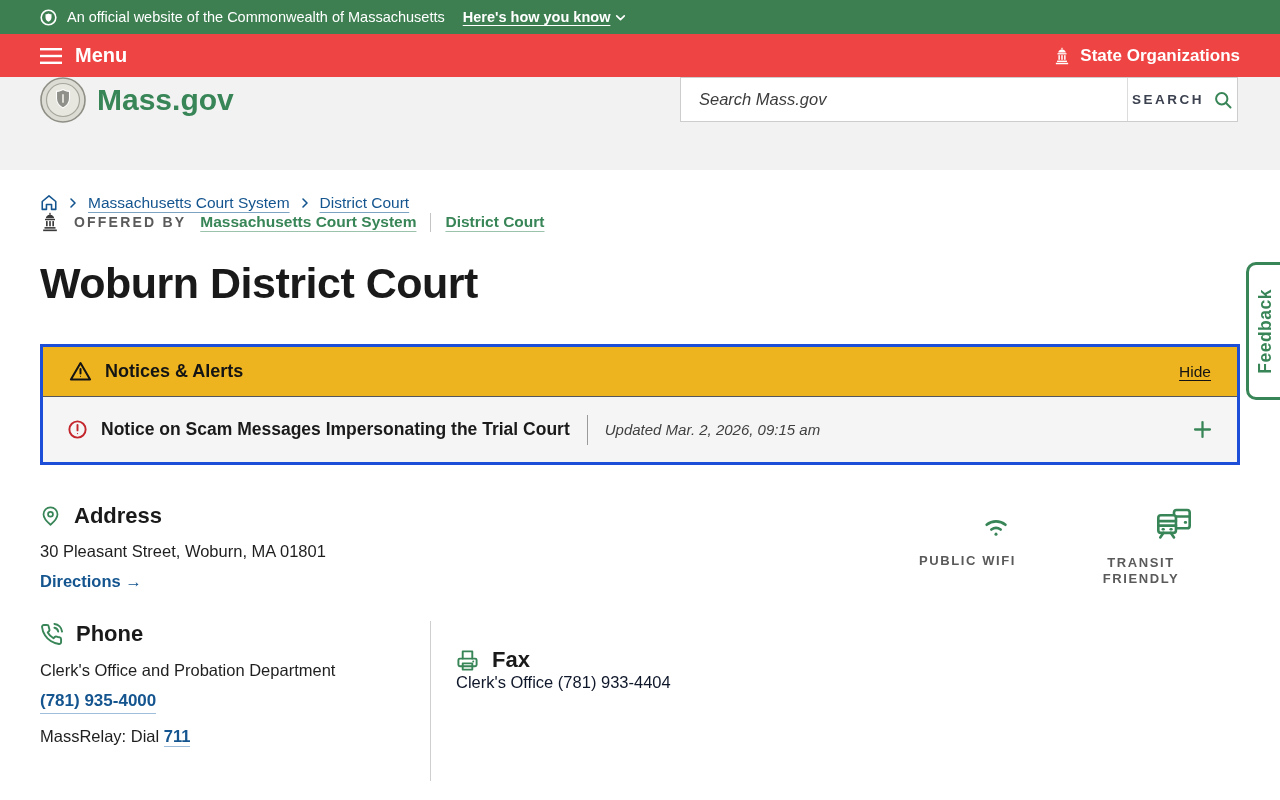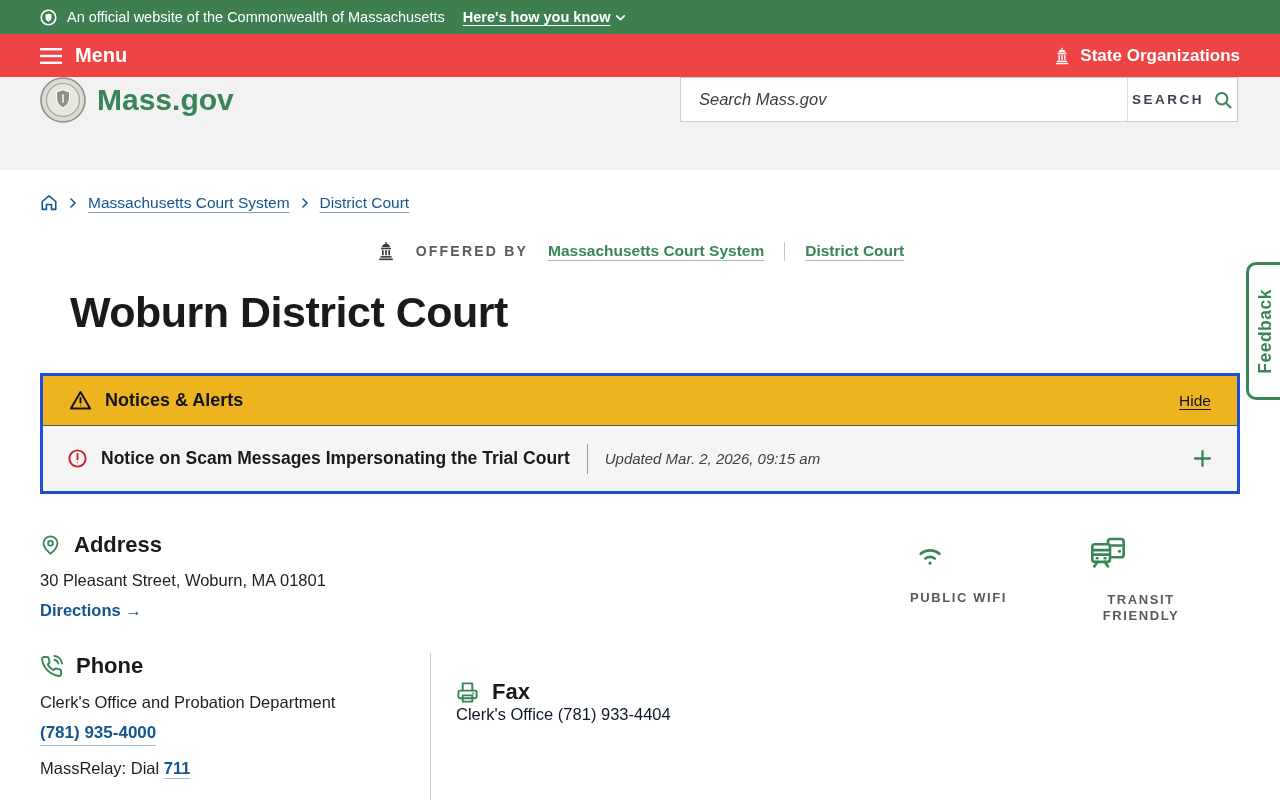--- a/index.html
+++ b/index.html
@@ -57,31 +57,31 @@
   
   main { padding:0 40px; }
   .breadcrumb {
     margin-top:24px; display:flex; align-items:center; gap:9px;
     font-size:15.5px;
   }
   .breadcrumb a {
     color:#14558f; text-decoration:underline; text-underline-offset:4px;
     text-decoration-color:rgba(20,85,143,.55); cursor:pointer;
   }
-  .offered-by { margin-top:29px; display:flex; align-items:center; gap:20px;justify-content:center; }
+  .offered-by { display:flex; align-items:center; gap:14px; }
   .offered-by .ob-label {
     font-size:14px; font-weight:700; letter-spacing:2.2px; color:#5a5a5a;
   }
   .offered-by a {
     color:#388557; font-size:15.5px; font-weight:600;
     text-decoration:underline; text-underline-offset:4px;
     text-decoration-color:rgba(56,133,87,.5); cursor:pointer;
   }
   .ob-divider { width:1px; height:19px; background:#c4c4c4; }
-  h1 { margin-top:27px; font-size:43px; font-weight:700; color:#1a1a1a; letter-spacing:-0.5px;margin-left:30px; }
+  h1 { margin-top:27px; font-size:43px; font-weight:700; color:#1a1a1a; letter-spacing:-0.5px; }
   
   .alerts { margin-top:36px; border:3px solid #1d4ed8; }
   .alerts-banner {
     background:#eeb420; height:49px; display:flex; align-items:center;
     padding:0 26px; gap:13px;
   }
   .alerts-banner .ab-title { font-size:18px; font-weight:700; color:#141414; }
   .hide-link {
     margin-left:auto; font-size:15.5px; color:#141414; cursor:pointer;
     text-decoration:underline; text-underline-offset:3px;
@@ -97,21 +97,21 @@
   
   .address-section { margin-top:38px; display:flex; justify-content:space-between; }
   .sec-heading { display:flex; align-items:center; gap:13px; }
   .sec-heading h2 { font-size:22px; font-weight:700; color:#1a1a1a; }
   .address-line { margin-top:13px; font-size:16.5px; color:#1f1f1f; }
   .directions {
     display:inline-block; margin-top:11px; font-size:16.5px; font-weight:600;
     color:#14558f; text-decoration:none; cursor:pointer;
   }
   .badges { display:flex; gap:72px; margin-right:46px; padding-top:5px; }
-  .badge { display:flex; flex-direction:column; align-items:flex-start; width:106px;gap:8px; }
+  .badge { display:flex; flex-direction:column; align-items:flex-end; width:106px; }
   .badge .b-label {
     margin-top:13px; font-size:13px; font-weight:700; letter-spacing:1.6px;
     color:#5a5a5a; text-align:center; line-height:1.2;
   }
   
   .contacts { margin-top:30px; display:grid; grid-template-columns:390px 1px 1fr; }
   .col-divider { background:#cfcfcf; width:1px; min-height:160px; }
   .contact-col-right { padding-left:25px; }
   .dept-line { margin-top:14px; font-size:16.5px; color:#1f1f1f; }
   .tel-link {

